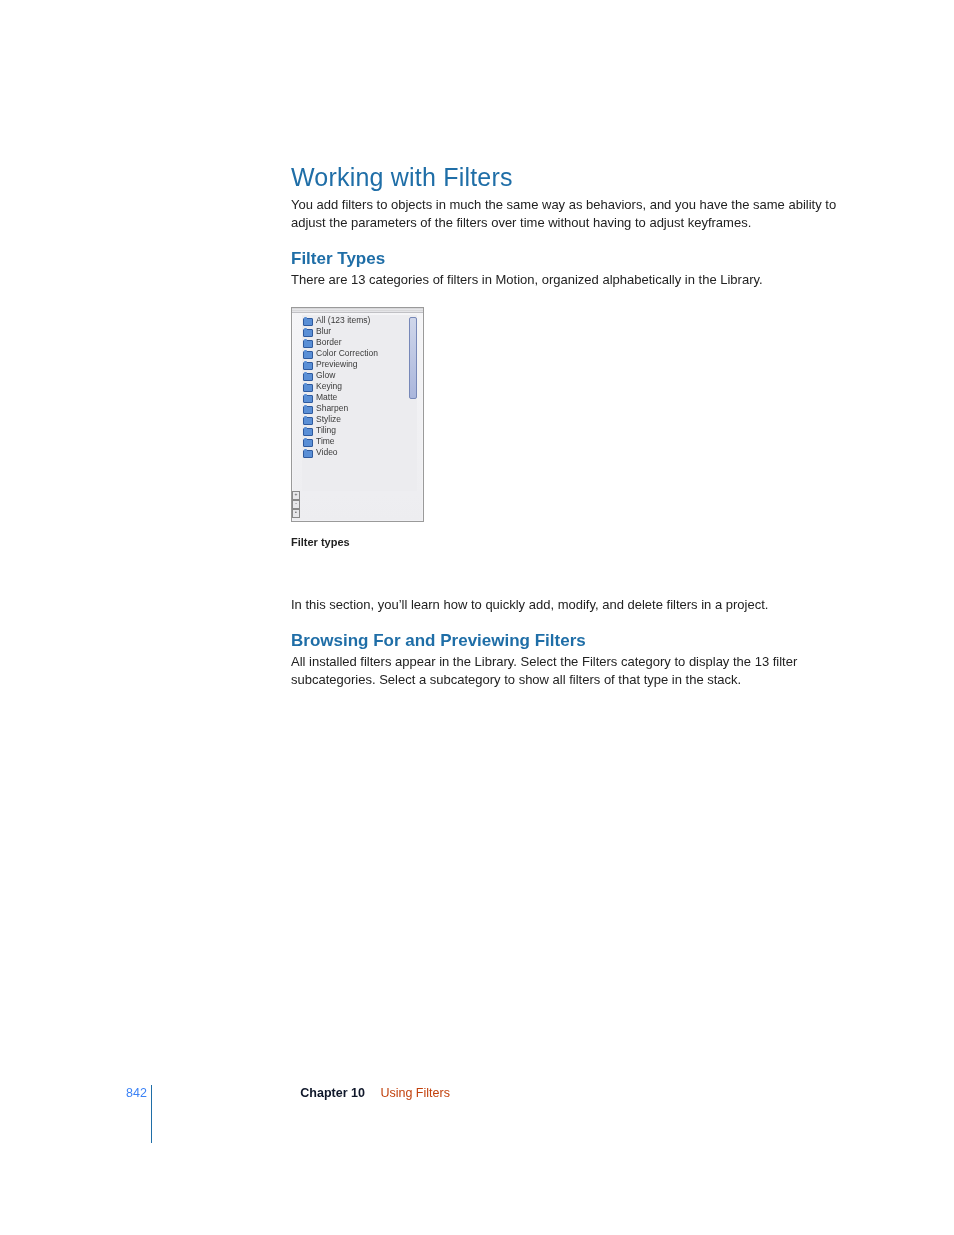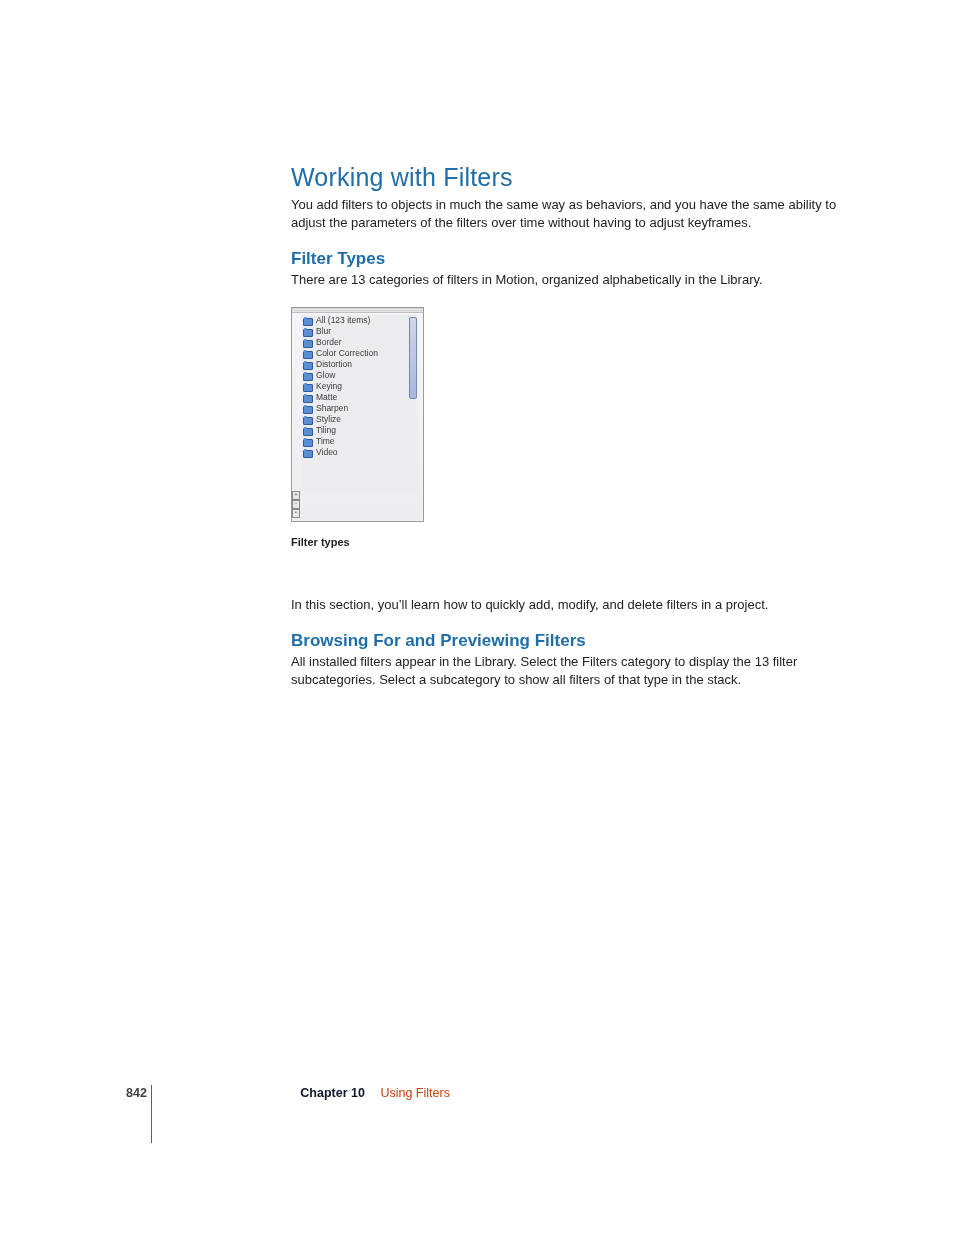--- a/index.html
+++ b/index.html
@@ -139,22 +139,22 @@
   }
 
   .footer {
     position: absolute;
     left: 110px;
     bottom: 135px;
     width: 740px;
     font-size: 12.5px;
   }
   .footer .pagenum {
-    font-weight: 700;
-    color: #404040;
+    font-weight: 400;
+    color: #3b82f6;
   }
   .footer .chapnum {
     font-weight: 700;
     color: #0f172a;
     margin-left: 150px;
   }
   .footer .chaptitle {
     color: #c2410c;
     margin-left: 12px;
   }
@@ -196,21 +196,21 @@
           <div class="lib-item">
               <span class="folder-icon"></span>
               <span>Border</span>
             </div>
           <div class="lib-item">
               <span class="folder-icon"></span>
               <span>Color Correction</span>
             </div>
           <div class="lib-item">
               <span class="folder-icon"></span>
-              <span>Distortion</span>
+              <span>Previewing</span>
             </div>
           <div class="lib-item">
               <span class="folder-icon"></span>
               <span>Glow</span>
             </div>
           <div class="lib-item">
               <span class="folder-icon"></span>
               <span>Keying</span>
             </div>
           <div class="lib-item">

